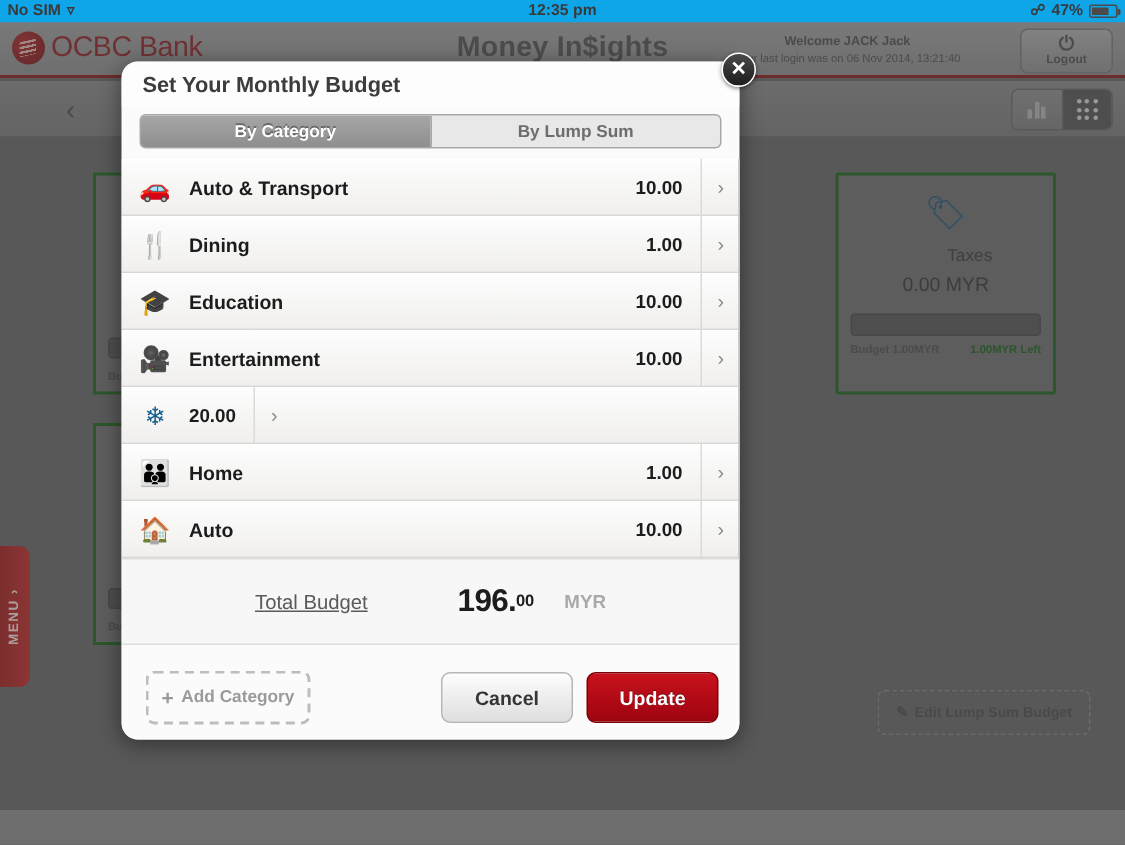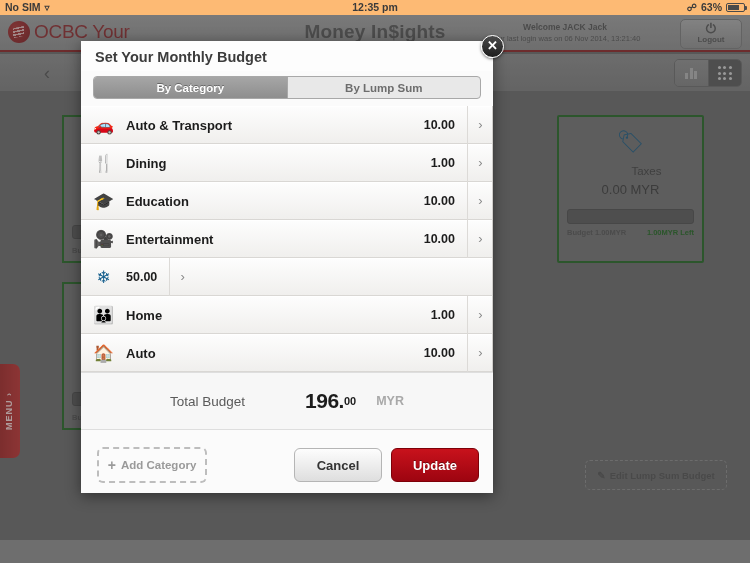--- a/index.html
+++ b/index.html
@@ -7,21 +7,21 @@
     width: 750px; height: 563px;
     font-family: "Liberation Sans", sans-serif;
     overflow: hidden;
     background: #6e6e6e;
   }
   #screen { position: relative; width: 750px; height: 563px; overflow: hidden; background:#6e6e6e; }
 
   
   #statusbar {
     position: absolute; left:0; top:0; width:750px; height:15px;
-    background:#fdba74; color:#3a3a3a;
+    background:#0ea5e9; color:#3a3a3a;
     font-size:10.5px; font-weight:bold; line-height:15px;
   }
   #statusbar .left { position:absolute; left:5px; top:0; display:flex; align-items:center; gap:4px; }
   #statusbar .center { position:absolute; left:0; right:0; text-align:center; }
   #statusbar .right { position:absolute; right:5px; top:0; display:flex; align-items:center; gap:4px; }
   .wifi-ico { display:inline-block; font-size:10px; }
   .bt-ico { display:inline-block; font-size:10px; }
   .batt { display:inline-block; width:19px; height:8.5px; border:1px solid #4a4a4a; border-radius:2px; position:relative; }
   .batt:after { content:""; position:absolute; right:-3px; top:2.2px; width:2px; height:4px; background:#4a4a4a; border-radius:0 1px 1px 0; }
   .batt i { position:absolute; left:1px; top:1px; bottom:1px; width:62%; background:#4a4a4a; display:block; }
@@ -107,21 +107,21 @@
   }
   #menutab .mt {
     transform: rotate(-90deg); white-space:nowrap;
     color:#e8cfcf; font-size:9px; font-weight:bold; letter-spacing:1px;
   }
 
   
   #overlay { position:absolute; left:0; top:15px; width:750px; height:525px; background:rgba(40,40,40,0.30); }
   #modal {
     position:absolute; left:81px; top:41px; width:412px; height:452px;
-    background:#fbfbfb; border-radius:0;
+    background:#fbfbfb; border-radius:11px;
     box-shadow: 0 3px 14px rgba(0,0,0,.45);
     overflow:hidden;
   }
   #modal-title {
     height:30px; padding:8px 0 0 14px; font-size:14.5px; font-weight:bold; color:#3c3c3c;
     background:#fdfdfd;
   }
   #closebtn {
     position:absolute; left:481px; top:35px; width:23px; height:23px; border-radius:50%;
     background: linear-gradient(#4a4a4a,#1d1d1d); border:1.5px solid #fff;
@@ -153,21 +153,21 @@
   .catrow .nm { flex:1; font-size:13px; font-weight:bold; color:#1c1c1c; }
   .catrow .amt { font-size:12.5px; font-weight:bold; color:#1c1c1c; padding-right:12px; }
   .catrow .chev { width:26px; text-align:center; color:#8a8a8a; font-size:13px;
      border-left:1px solid #dcdad7; line-height:38px; height:38px; }
   #scrolltrack { position:absolute; right:-1px; top:0; width:2px; height:266px; background:#cfcdca; }
 
   #totalrow {
     height:58px; display:flex; align-items:center; justify-content:center;
     background:#f7f7f7; border-top:1px solid #dedede; border-bottom:1px solid #dedede;
   }
-  #totalrow .tl { font-size:13.5px; color:#5a5a5a; margin-right:60px; }
+  #totalrow .tl { font-size:13.5px; color:#5a5a5a; margin-right:60px;text-decoration:underline; }
   #totalrow .big { font-size:21px; font-weight:bold; color:#1c1c1c; letter-spacing:-.5px;}
   #totalrow .cents { font-size:11px; font-weight:bold; color:#1c1c1c; vertical-align:super; }
   #totalrow .cur { font-size:12.5px; color:#a9a9a9; font-weight:bold; margin-left:20px;}
 
   #footer { position:relative; height:68px; background:#fbfbfb; }
   #addcat {
     position:absolute; left:16px; top:17px; width:110px; height:36px;
     border:2px dashed #bdbdbd; border-radius:6px;
     display:flex; align-items:center; justify-content:center; gap:5px;
   }
@@ -196,31 +196,31 @@
 <div id="screen">
 
   <div id="statusbar">
     <div class="left">
       <span>No SIM</span>
       <span class="wifi-ico">▿</span>
     </div>
     <div class="center">12:35 pm</div>
     <div class="right">
       <span class="bt-ico">☍</span>
-      <span>63%</span>
+      <span>47%</span>
       <span class="batt">
           <i></i>
         </span>
     </div>
   </div>
 
   <div id="appheader">
     <div id="logo">
       <span class="logo-mark"></span>
-      <span class="logo-text"><span>OCBC</span><span> Your</span></span>
+      <span class="logo-text"><span>OCBC</span><span> Bank</span></span>
     </div>
     <div id="apptitle">Money In$ights</div>
     <div id="welcome">
       <div class="w1">Welcome JACK Jack</div>
       <div class="w2">Your last login was on 06 Nov 2014, 13:21:40</div>
     </div>
     <div id="logout">
       <span class="pw">⏻</span>
       <span>Logout</span>
     </div>
@@ -325,21 +325,21 @@
 
       <div class="catrow">
         <span class="ico">🎥</span>
         <span class="nm">Entertainment</span>
         <span class="amt">10.00</span>
         <span class="chev">›</span>
       </div>
 
       <div class="catrow">
         <span class="ico">❄</span>
-        <span class="amt">50.00</span>
+        <span class="amt">20.00</span>
         <span class="chev">›</span>
       </div>
 
       <div class="catrow">
         <span class="ico">👪</span>
         <span class="nm">Home</span>
         <span class="amt">1.00</span>
         <span class="chev">›</span>
       </div>
 

